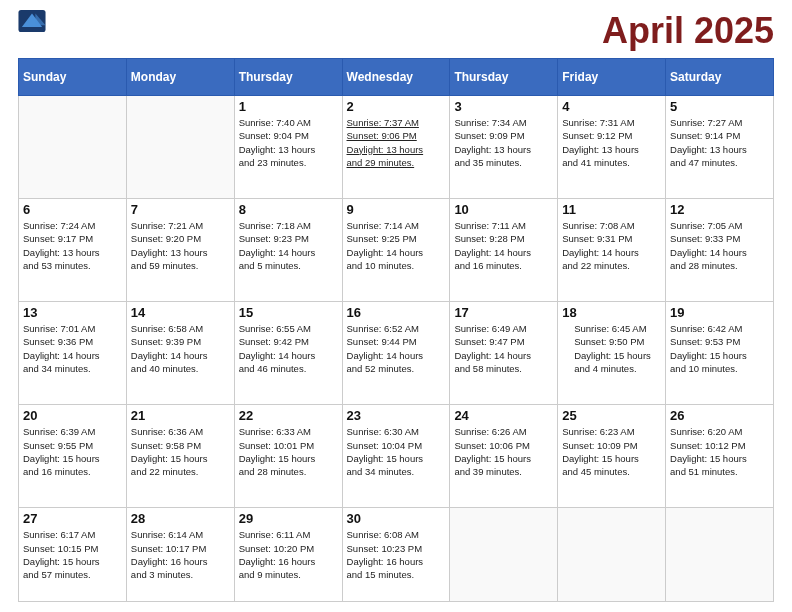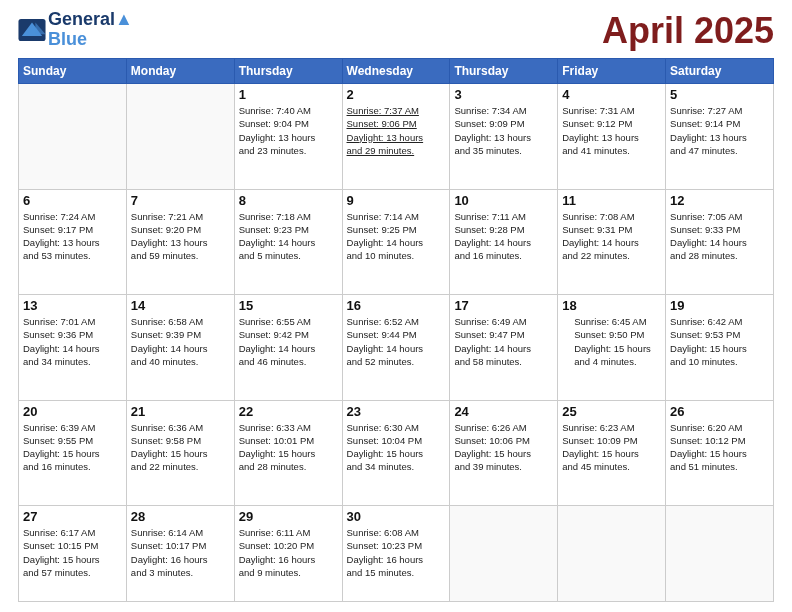--- a/index.html
+++ b/index.html
@@ -48,21 +48,21 @@
     .calendar {
       border-collapse: collapse;
       width: 100%;
       flex: 1;
     }
     .calendar th {
       background: #3a6bbf;
       color: #fff;
       font-size: 12px;
       font-weight: bold;
-      padding: 5px 4px;
+      padding: 11px 4px;
       text-align: left;
       border: 1px solid #2a5aaf;
     }
     .calendar td {
       border: 1px solid #ccc;
       vertical-align: top;
       padding: 3px 4px;
       width: calc(100%/7);
       height: 85px;
       background: #fff;
@@ -89,24 +89,20 @@
 <body>
 
 <div class="page">
   <div class="header">
     <div class="logo">
       <svg class="logo-icon" viewBox="0 0 32 26" width="32" height="26">
         <rect x="0" y="0" width="32" height="26" rx="3" fill="#1a3a6b"></rect>
         <polygon points="16,4 28,20 4,20" fill="#4a90d9"></polygon>
         <polygon points="20,4 32,18 20,18" fill="#4a90d9" opacity="0.6"></polygon>
       </svg>
-      <div>
-        <div style="font-size:18px;font-weight:bold;color:#1a3a6b;line-height:1.1;">General<span style="color:#4a90d9;">▲</span></div>
-        <div style="font-size:18px;font-weight:bold;color:#4a90d9;line-height:1.1;">Blue</div>
-      </div>
     </div>
     <div class="title-block">
       <div class="month-title">April 2025</div>
     </div>
   </div>
 
   <table class="calendar">
     <thead>
       <tr>
       <th>Sunday</th>

